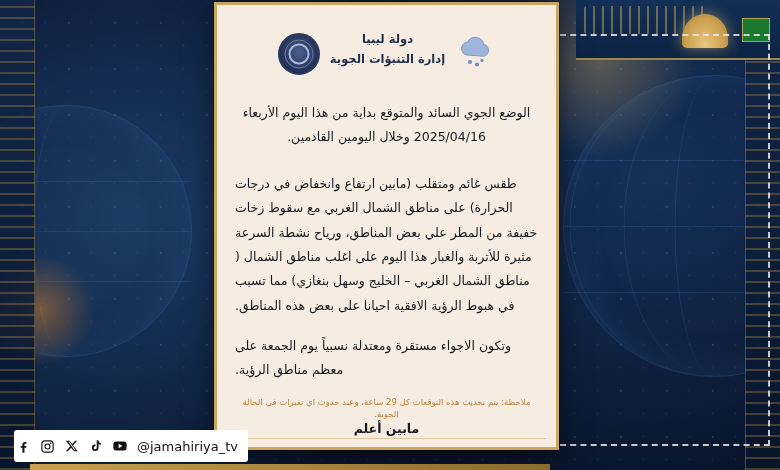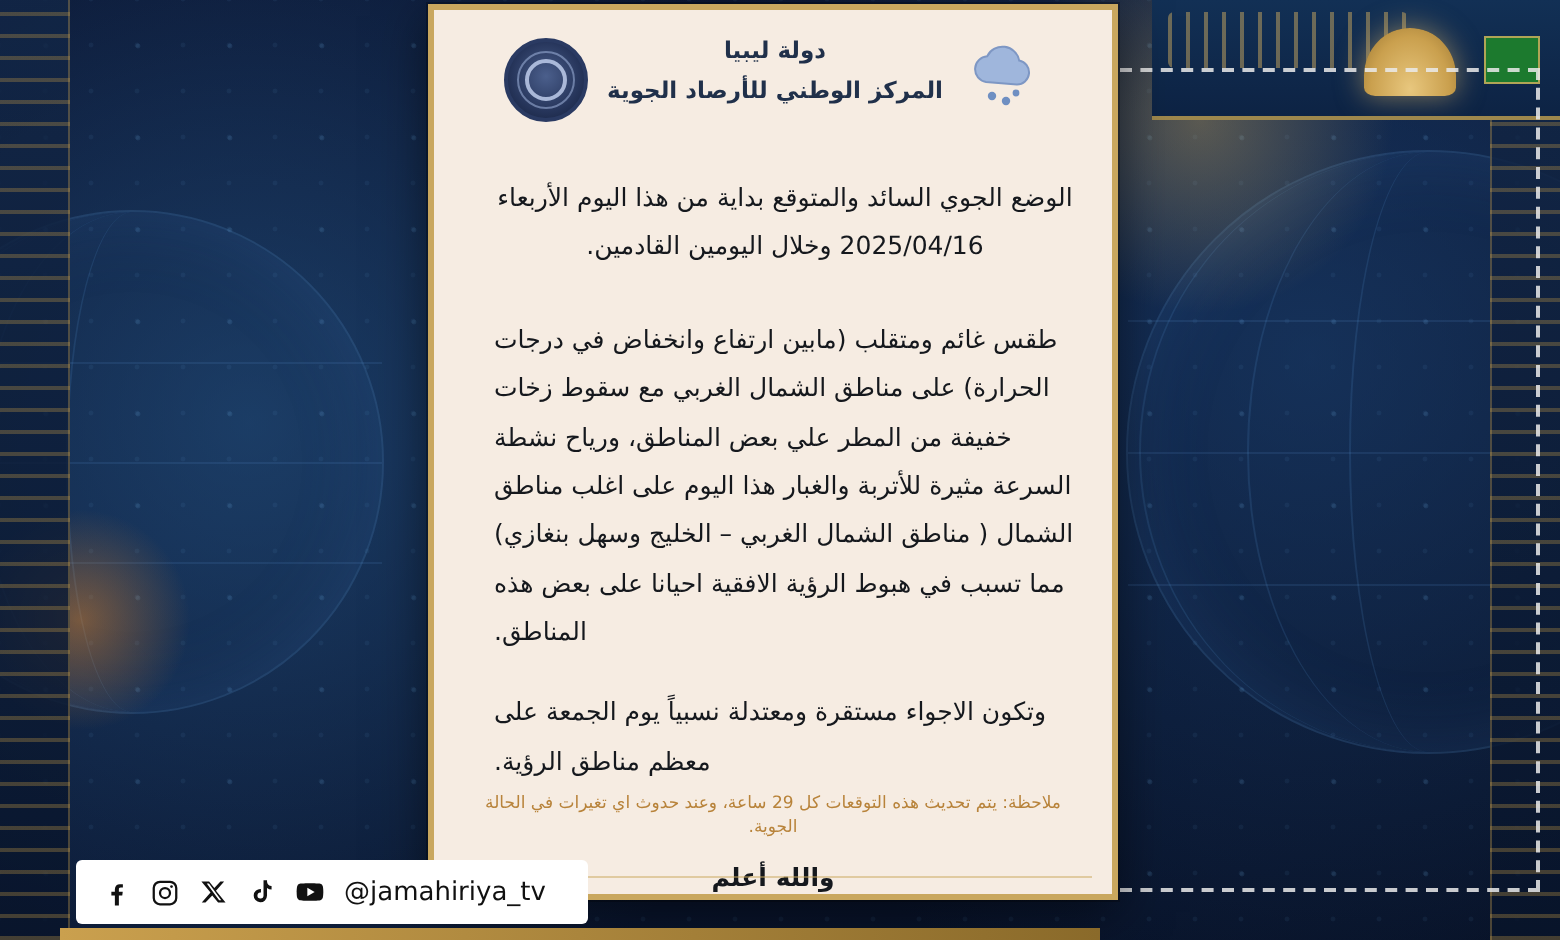--- a/index.html
+++ b/index.html
@@ -128,27 +128,27 @@
     left: 560px; top: 34px;
     width: 208px; height: 408px;
     border: 2px dashed rgba(235,235,235,0.85);
     border-left: none;
     pointer-events: none;
   }
 
   
   .social-bar {
     position: absolute;
-    left: 38px; bottom: 8px;
+    left: 14px; bottom: 8px;
     width: 232px; height: 32px;
     background: #ffffff;
     border-radius: 3px;
     display: flex;
     align-items: center;
-    padding: 0 12px;
+    padding: 0 1px;
     gap: 7px;
   }
   .social-icon {
     width: 17px; height: 17px;
     display: inline-flex;
     align-items: center;
     justify-content: center;
     color: #111;
     font-size: 12px;
     line-height: 1;
@@ -169,21 +169,21 @@
   }
 
   
   .doc {
     position: absolute;
     left: 214px; top: 2px;
     width: 345px; height: 448px;
     background: #f6ece2;
     border: 3px solid #c9a75e;
     box-shadow: 0 0 0 1px rgba(0,0,0,0.25), 0 6px 24px rgba(0,0,0,0.5);
-    padding: 6px 18px;
+    padding: 20px 18px;
     box-sizing: border-box;
     direction: rtl;
     text-align: center;
     font-family: "DejaVu Sans", sans-serif;
     color: #1c1c1c;
   }
 
   .doc-head {
     display: flex;
     flex-direction: row;
@@ -239,21 +239,21 @@
     border: 1px solid rgba(160,180,220,0.55);
   }
 
   .doc-body {
     margin-top: 26px;
     font-size: 12.5px;
     line-height: 1.95;
     color: #15181d;
   }
   .para {
-    margin: 0 0 16px 12px;
+    margin: 0 0 16px 0;
     text-align: center;
   }
   .para.justified {
     text-align: left;
   }
   .intro { margin-bottom: 22px; }
 
   .closing {
     margin-top: 34px;
     font-size: 12.5px;
@@ -325,31 +325,31 @@
         <svg width="40" height="38" viewBox="0 0 40 38" xmlns="http://www.w3.org/2000/svg">
           <path d="M12 22 a6.5 6.5 0 0 1 .6 -12.9 a8.5 8.5 0 0 1 16 2.2 a6 6 0 0 1 -1.2 11.9 z" fill="#9fb6dc" stroke="#7e97c4" stroke-width="1"></path>
           <circle cx="15" cy="29" r="2.1" fill="#6f8fc2"></circle>
           <circle cx="22" cy="31.5" r="2.1" fill="#6f8fc2"></circle>
           <circle cx="27" cy="27.5" r="1.7" fill="#6f8fc2"></circle>
         </svg>
       </div>
 
       <div class="head-text">
         <div class="l1">دولة ليبيا</div>
-        <div class="l3">المركز الوطني للأرصاد الجوية</div>
+        <div class="l4">إدارة التنبؤات الجوية</div>
       </div>
 
       <div class="logo-seal"></div>
     </div>
 
     <div class="doc-body">
       <p class="para intro">الوضع الجوي السائد والمتوقع بداية من هذا اليوم الأربعاء 2025/04/16 وخلال اليومين القادمين.</p>
       <p class="para justified">طقس غائم ومتقلب (مابين ارتفاع وانخفاض في درجات الحرارة) على مناطق الشمال الغربي مع سقوط زخات خفيفة من المطر علي بعض المناطق، ورياح نشطة السرعة مثيرة للأتربة والغبار هذا اليوم على اغلب مناطق الشمال ( مناطق الشمال الغربي – الخليج وسهل بنغازي) مما تسبب في هبوط الرؤية الافقية احيانا على بعض هذه المناطق.</p>
       <p class="para justified">وتكون الاجواء مستقرة ومعتدلة نسبياً يوم الجمعة على معظم مناطق الرؤية.</p>
-      <div class="closing">والله أعلم</div>
+      <div class="closing">مابين أعلم</div>
     </div>
 
     <div class="note">ملاحظة: يتم تحديث هذه التوقعات كل 29 ساعة، وعند حدوث اي تغيرات في الحالة الجوية.</div>
     <div class="doc-bottom-rule"></div>
   </div>
 
   <div class="bottom-gold-strip"></div>
 
   <div class="social-bar">
     <span class="social-icon">

